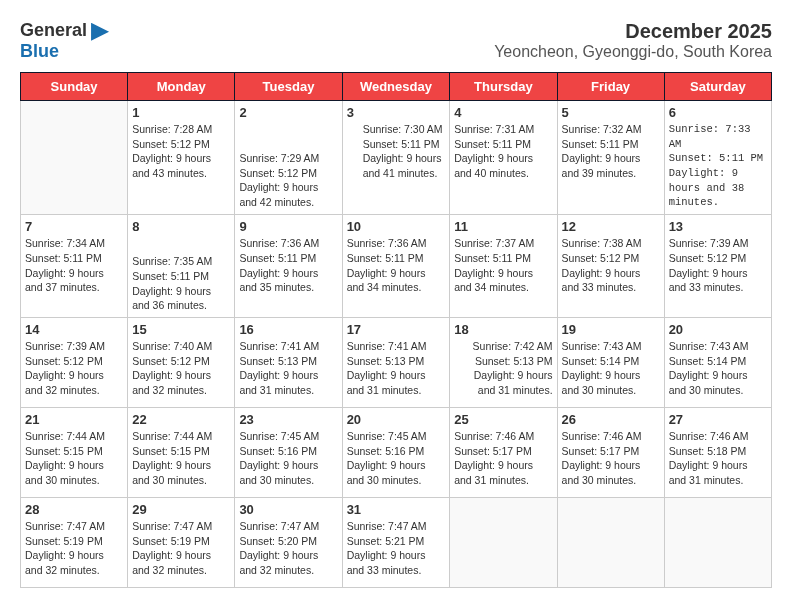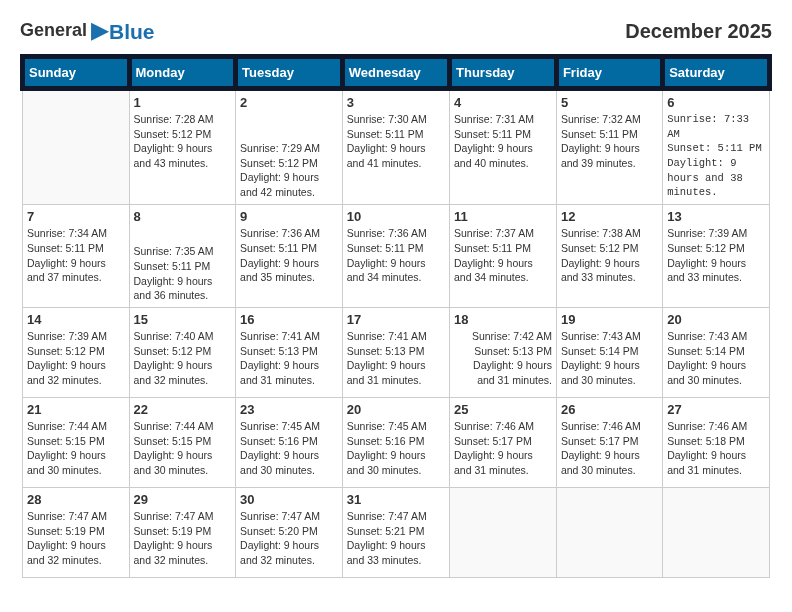--- a/index.html
+++ b/index.html
@@ -11,30 +11,30 @@
       padding: 20px;
     }
     .header-area {
       display: flex;
       justify-content: space-between;
       align-items: flex-start;
       margin-bottom: 10px;
     }
     .logo {
       display: flex;
-      flex-direction: row;
+      flex-direction: column;
       align-items: flex-start;
     }
     .logo-general {
       font-size: 18px;
       font-weight: bold;
       color: #333;
     }
     .logo-blue {
-      font-size: 21px;
+      font-size: 18px;
       font-weight: bold;
       color: #1a6faf;
     }
     .logo-icon {
       display: inline-block;
       width: 18px;
       height: 18px;
       background: #1a6faf;
       clip-path: polygon(0 0, 100% 50%, 0 100%);
       margin-left: 4px;
@@ -51,25 +51,25 @@
     .location-title {
       font-size: 16px;
       color: #555;
     }
     .calendar {
       width: 100%;
       border-collapse: collapse;
       font-size: 11px;
     }
     .calendar th {
-      background: #0369a1;
+      background: #ef4444;
       color: #fff;
       padding: 6px 4px;
-      text-align: left;
-      border: 5px solid #0f172a;
+      text-align: center;
+      border: 1px solid #0f172a;
       font-size: 13px;
     }
     .calendar td {
       border: 1px solid #ccc;
       vertical-align: top;
       padding: 4px;
       height: 90px;
       width: 108px;
     }
     .calendar td.empty {
@@ -95,20 +95,21 @@
   <div class="logo">
     <div>
       <span class="logo-general">General</span><span class="logo-icon"></span>
     </div>
     <div>
       <span class="logo-blue">Blue</span>
     </div>
   </div>
   <div class="title-area">
     <div class="month-title">December 2025</div>
+    <div class="location-title">Yeoncheon, Gyeonggi-do, South Korea</div>
   </div>
 </div>
 
 <table class="calendar">
   <thead>
     <tr>
       <th>Sunday</th>
       <th>Monday</th>
       <th>Tuesday</th>
       <th>Wednesday</th>
@@ -127,21 +128,21 @@
 Daylight: 9 hours and 43 minutes.</div>
         </td>
         <td>
           <span class="day-number">2</span>
           <div class="day-detail" style="white-space: pre-line; margin-top: 31px;">Sunrise: 7:29 AM
 Sunset: 5:12 PM
 Daylight: 9 hours and 42 minutes.</div>
         </td>
         <td>
           <span class="day-number">3</span>
-          <div class="day-detail" style="white-space: pre-line;">Sunrise: 7:30 AM
+          <div class="day-detail" style="white-space: pre-line; margin-left: 16px;">Sunrise: 7:30 AM
 Sunset: 5:11 PM
 Daylight: 9 hours and 41 minutes.</div>
         </td>
         <td>
           <span class="day-number">4</span>
           <div class="day-detail" style="white-space: pre-line;">Sunrise: 7:31 AM
 Sunset: 5:11 PM
 Daylight: 9 hours and 40 minutes.</div>
         </td>
         <td>

